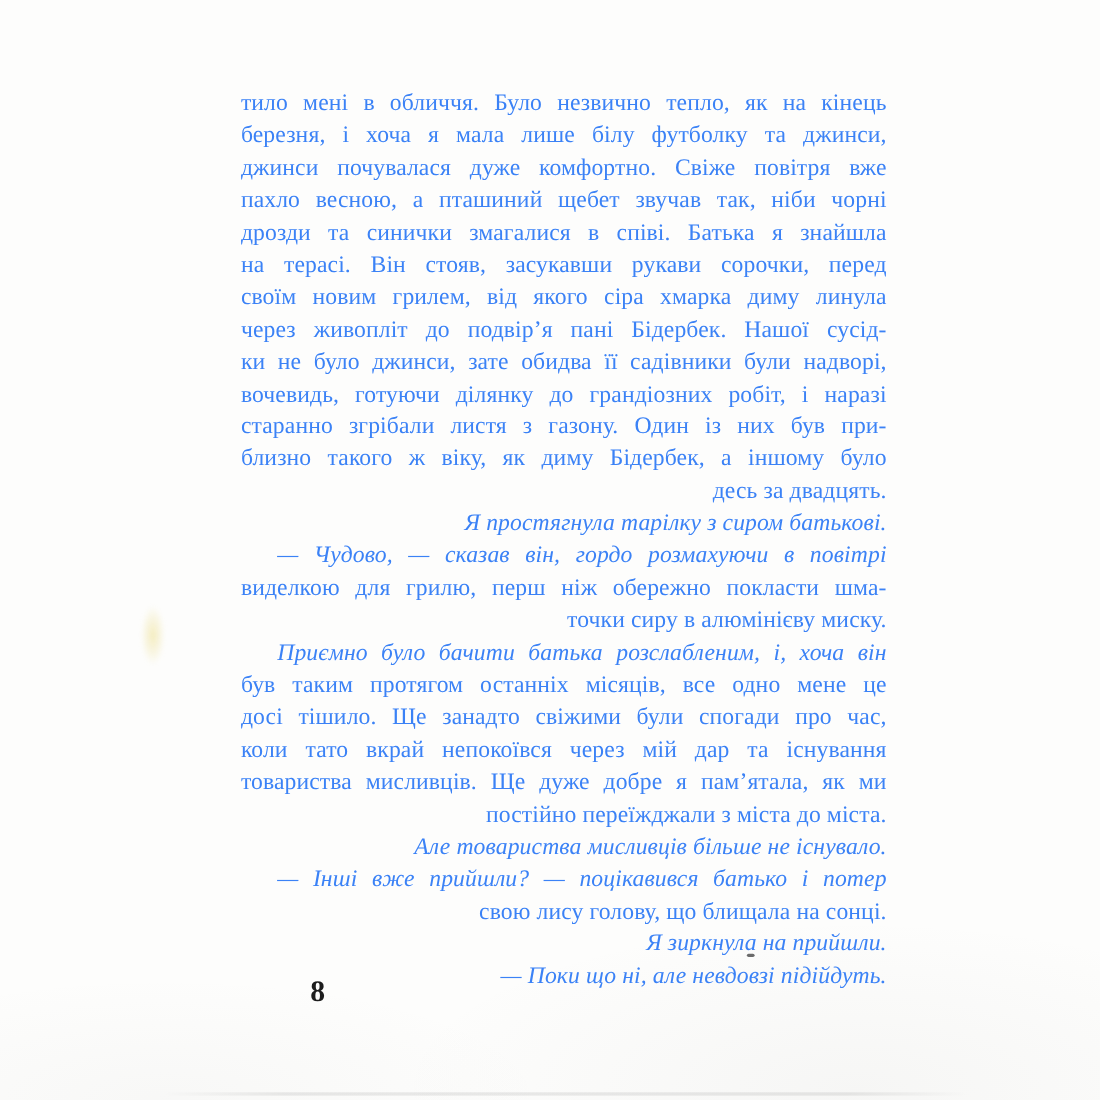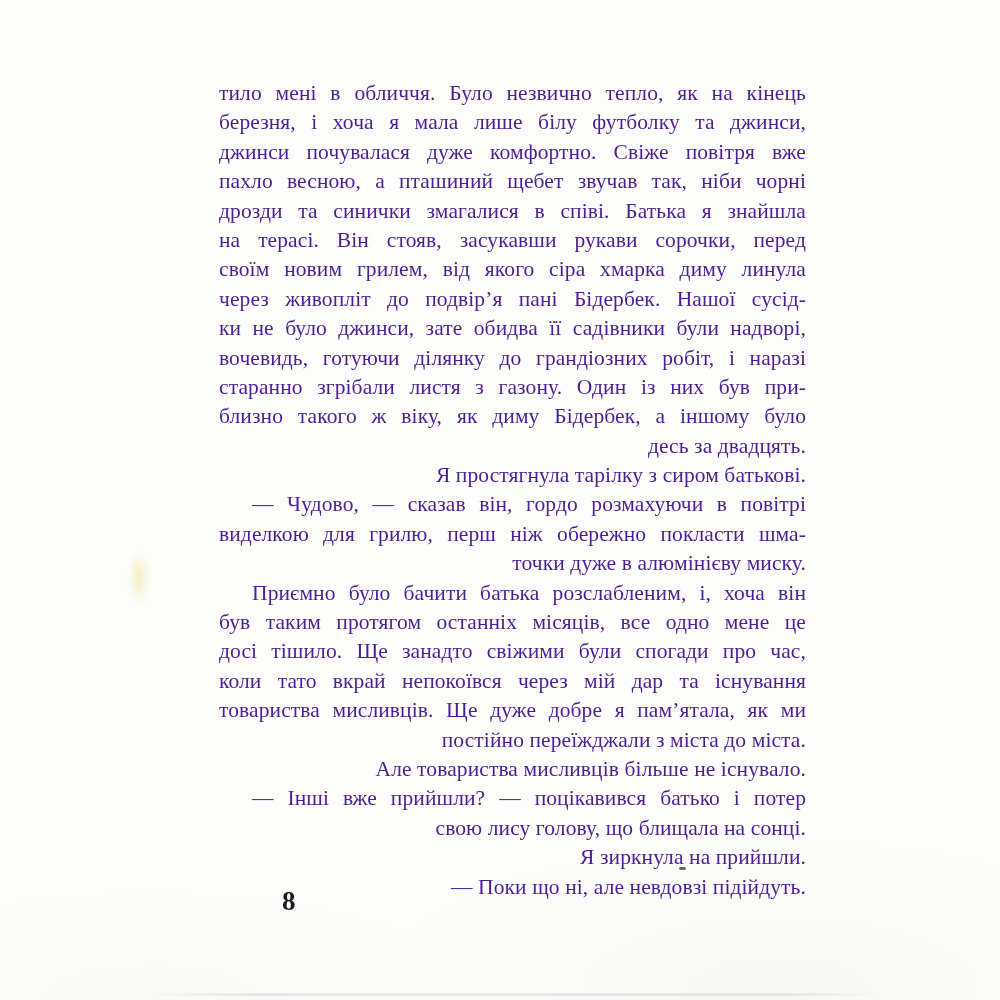--- a/index.html
+++ b/index.html
@@ -21,34 +21,35 @@
     position: absolute;
     inset: 0;
   }
   .text-block {
     position: absolute;
     left: 219px;
     top: 79px;
     width: 587px;
     font-size: 21.5px;
     line-height: 29.4px;
-    color: #4c1d95;
+    color: #3b82f6;
     letter-spacing: 0.1px;
   }
   .line {
     height: 29.4px;
     overflow: hidden;
     text-align: right;
   }
   .line.justify {
     text-align: justify;
     text-align-last: justify;
   }
   .line.indent {
     padding-left: 33px;
+    font-style: italic;
   }
   .page-number {
     position: absolute;
     left: 282px;
     top: 886px;
     font-size: 27px;
     font-weight: bold;
     color: #1d1d1d;
     font-family: "Liberation Serif", serif;
   }
@@ -94,21 +95,21 @@
       <div class="line justify">своїм новим грилем, від якого сіра хмарка диму линула</div>
       <div class="line justify">через живопліт до подвір’я пані Бідербек. Нашої сусід-</div>
       <div class="line justify">ки не було джинси, зате обидва її садівники були надворі,</div>
       <div class="line justify">вочевидь, готуючи ділянку до грандіозних робіт, і наразі</div>
       <div class="line justify">старанно згрібали листя з газону. Один із них був при-</div>
       <div class="line justify">близно такого ж віку, як диму Бідербек, а іншому було</div>
       <div class="line">десь за двадцять.</div>
       <div class="line indent">Я простягнула тарілку з сиром батькові.</div>
       <div class="line justify indent">— Чудово, — сказав він, гордо розмахуючи в повітрі</div>
       <div class="line justify">виделкою для грилю, перш ніж обережно покласти шма-</div>
-      <div class="line">точки дуже в алюмінієву миску.</div>
+      <div class="line">точки сиру в алюмінієву миску.</div>
       <div class="line justify indent">Приємно було бачити батька розслабленим, і, хоча він</div>
       <div class="line justify">був таким протягом останніх місяців, все одно мене це</div>
       <div class="line justify">досі тішило. Ще занадто свіжими були спогади про час,</div>
       <div class="line justify">коли тато вкрай непокоївся через мій дар та існування</div>
       <div class="line justify">товариства мисливців. Ще дуже добре я пам’ятала, як ми</div>
       <div class="line">постійно переїжджали з міста до міста.</div>
       <div class="line indent">Але товариства мисливців більше не існувало.</div>
       <div class="line justify indent">— Інші вже прийшли? — поцікавився батько і потер</div>
       <div class="line">свою лису голову, що блищала на сонці.</div>
       <div class="line indent">Я зиркнула на прийшли.</div>

